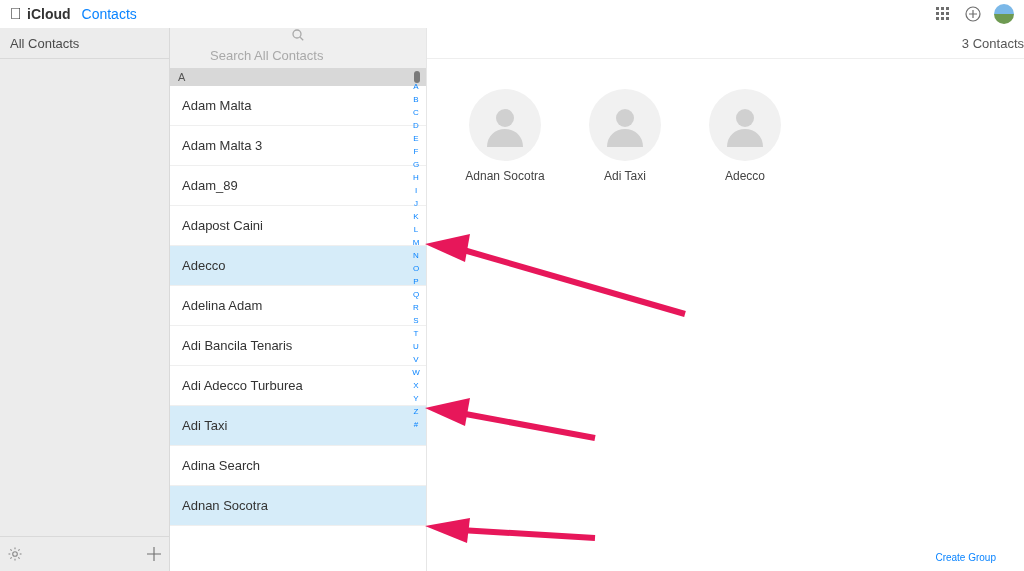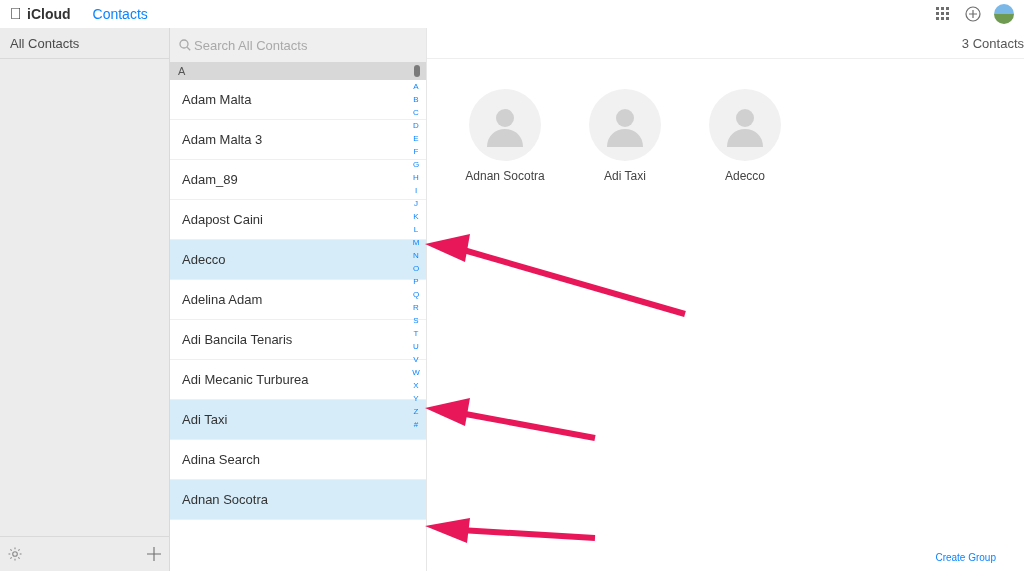--- a/index.html
+++ b/index.html
@@ -32,21 +32,21 @@
     font-weight: 600;
     color: #333;
   }
   #topbar .brand .apple {
     font-size: 16px;
     margin-right: 1px;
   }
   #topbar .brand .app {
     color: #0a84ff;
     font-weight: 500;
-    margin-left: 18px;
+    margin-left: 7px;
   }
   #topbar .spacer { flex: 1; }
   #topbar .rbtn {
     width: 22px; height: 22px;
     display: flex; align-items: center; justify-content: center;
     margin-left: 8px;
     color: #666;
   }
   #topbar .avatar {
     width: 20px; height: 20px; border-radius: 50%;
@@ -91,25 +91,26 @@
 
   
   #listpanel {
     width: 257px;
     border-right: 1px solid #e6e6e6;
     position: relative;
     background: #fff;
     box-sizing: border-box;
   }
   #listpanel .search {
-    height: 34px;
+    height: 40px;
     display: flex; align-items: center;
     background: #efefef;
     padding: 0 8px;
     color: #8a8a8a;
+    flex-direction: column;
   }
   #listpanel .search input {
     flex: 1;
     border: none;
     background: transparent;
     font-size: 13px;
     color: #555;
     outline: none;
   }
   #listpanel .search input::placeholder { color: #a9a9a9; }
@@ -319,21 +320,21 @@
         <div class="lrow sel">
           <span>Adecco</span>
         </div>
         <div class="lrow">
           <span>Adelina Adam</span>
         </div>
         <div class="lrow">
           <span>Adi Bancila Tenaris</span>
         </div>
         <div class="lrow">
-          <span>Adi Mecanic Turburea</span>
+          <span>Adi Adecco Turburea</span>
         </div>
         <div class="lrow sel">
           <span>Adi Taxi</span>
         </div>
         <div class="lrow">
           <span>Adina Search</span>
         </div>
         <div class="lrow sel">
           <span>Adnan Socotra</span>
         </div>

